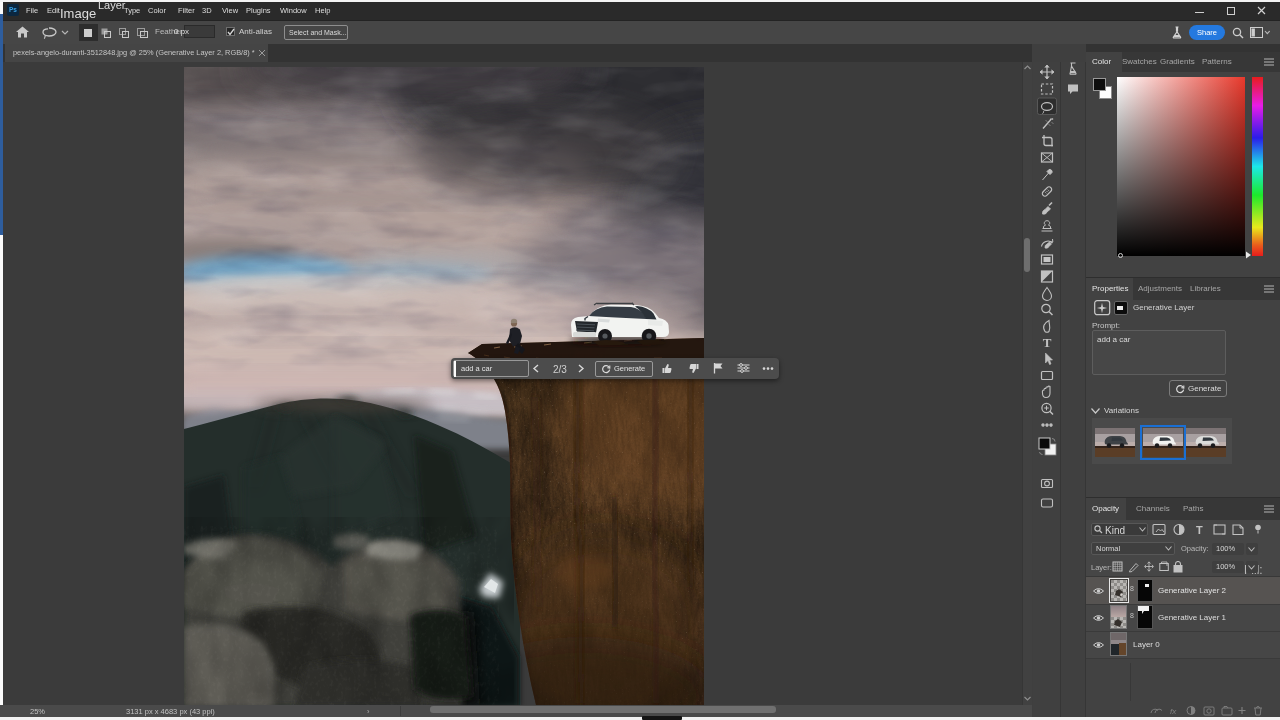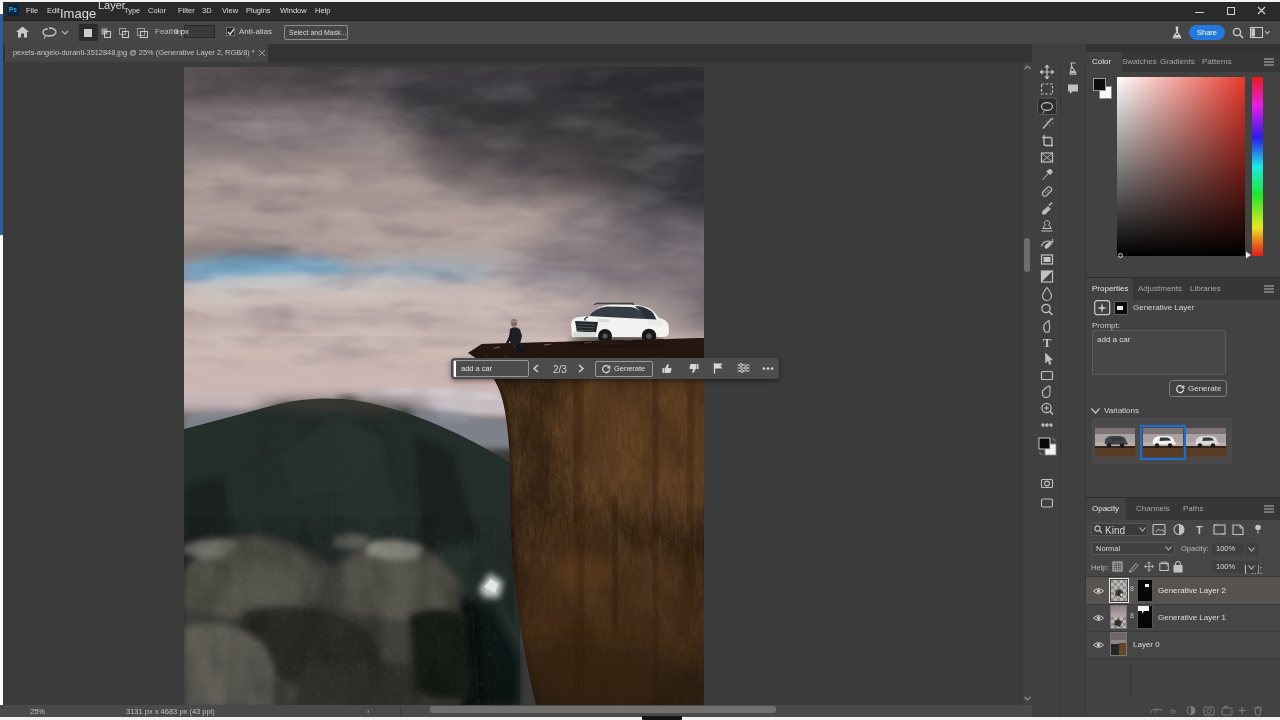--- a/index.html
+++ b/index.html
@@ -604,21 +604,21 @@
 <svg class="a" style="left:1165px;top:546px" width="7" height="5">
     <path d="M0.5,0.5 L3.5,4 L6.5,0.5" fill="none" stroke="#b9b9b9" stroke-width="1.1"></path>
   </svg>
 <span class="t" style="left:1181px;top:545px;color:#b9b9b9;font-size:7.5px">Opacity:</span>
 <div class="a" style="left:1212px;top:543px;width:32px;height:12px;background:#3f3f3f;border-radius:2px"></div>
 <span class="t" style="left:1216px;top:545px;color:#d6d6d6;font-size:7.5px">100%</span>
 <div class="a" style="left:1246px;top:543px;width:12px;height:12px;background:#3f3f3f;border-radius:2px"></div>
 <svg class="a" style="left:1248px;top:547px" width="7" height="5">
     <path d="M0.5,0.5 L3.5,4 L6.5,0.5" fill="none" stroke="#b9b9b9" stroke-width="1.1"></path>
   </svg>
-<span class="t" style="left:1091px;top:564px;color:#b9b9b9;font-size:7.5px">Help:</span>
+<span class="t" style="left:1091px;top:564px;color:#b9b9b9;font-size:7.5px">Layer:</span>
 <svg class="a" style="left:1112px;top:561px" width="76" height="12">
 <g stroke="#c2c2c2" fill="none" stroke-width="1">
 <rect x="1" y="1" width="9" height="9"></rect>
       <path d="M1,3.2 h9 M1,5.5 h9 M1,7.8 h9 M3.2,1 v9 M5.5,1 v9 M7.8,1 v9" stroke-width="0.5"></path>
 <g transform="translate(17,0)">
         <path d="M1,9.5 L7,2.5 9,4.5 3,10.5 0.5,11 Z" stroke-width="0.9"></path>
       </g>
 <g transform="translate(32,0)">
         <path d="M5,1 V10 M1,5.5 H9 M3.5,2.5 L5,0.8 6.5,2.5 M3.5,8.5 L5,10.3 6.5,8.5 M2,3.8 L0.6,5.5 2,7.2 M8,3.8 L9.4,5.5 8,7.2" stroke-width="0.85"></path>
       </g>

